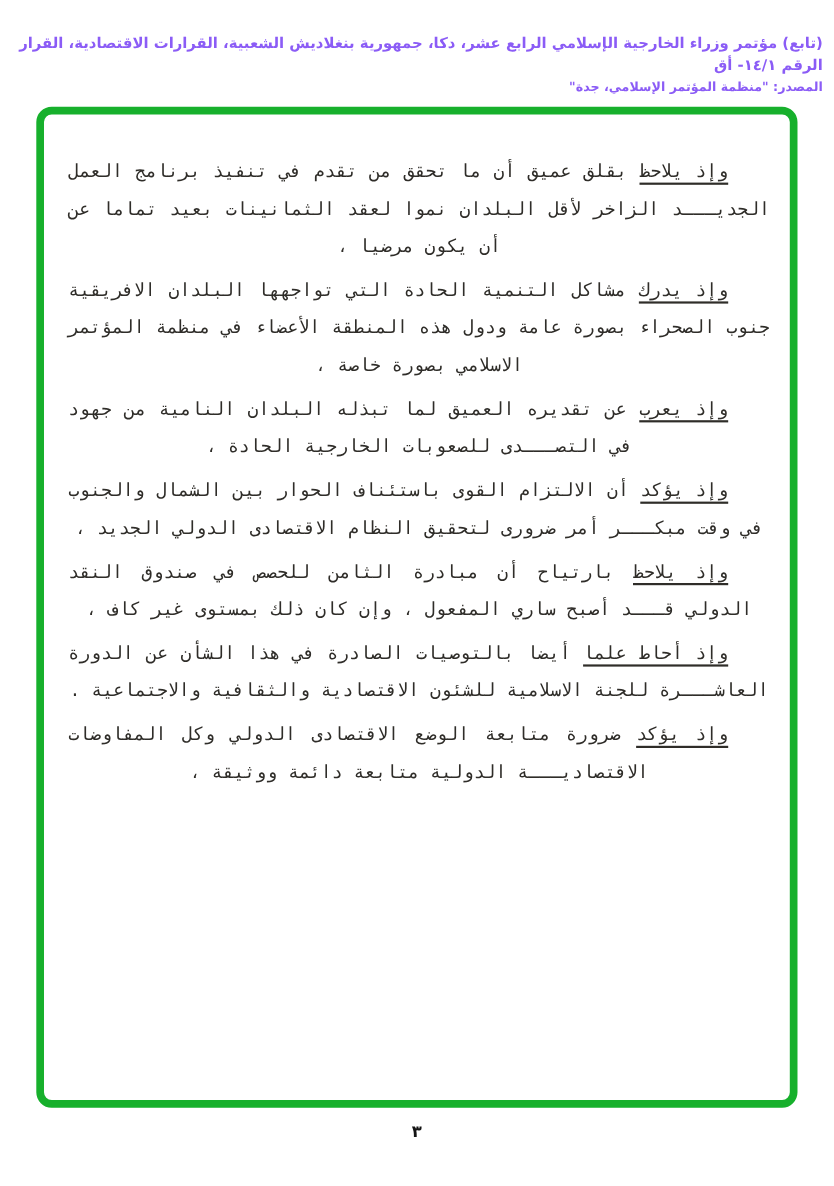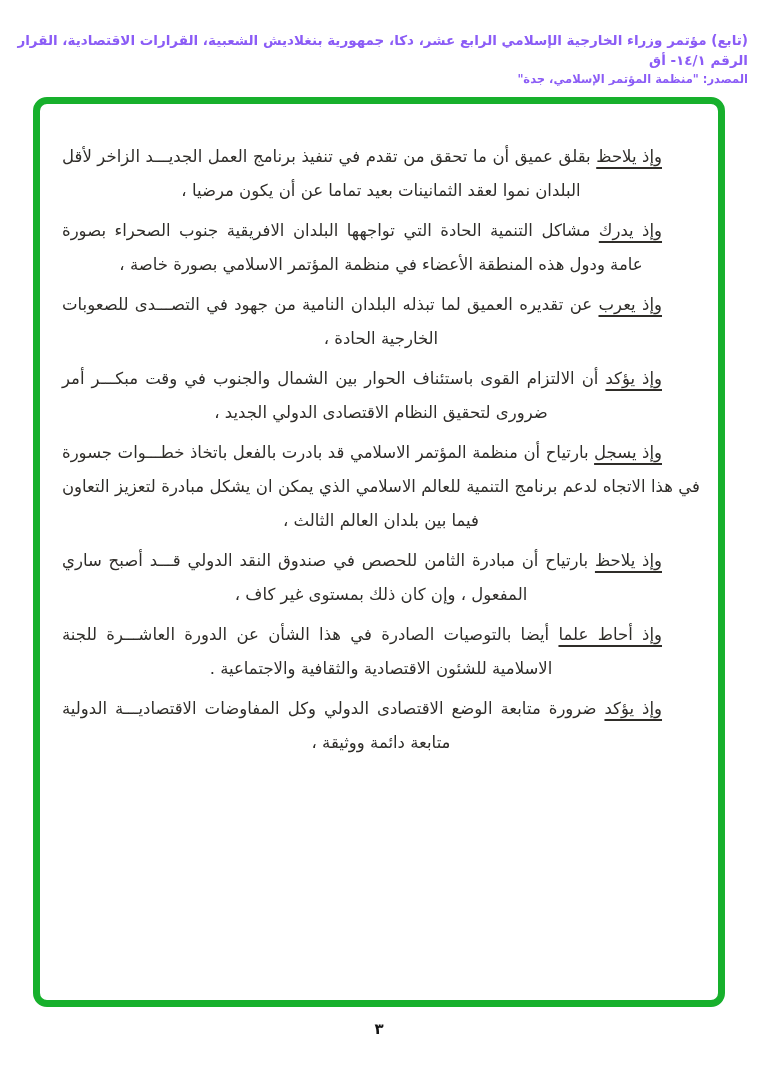--- a/index.html
+++ b/index.html
@@ -53,20 +53,21 @@
     direction: rtl;
     color: #2f2d29;
     font-size: 16.5px;
     line-height: 34px;
     text-align: justify;
     text-align-last: center;
   }
   .body-text p {
     margin: 0 0 6px 0;
     text-indent: 38px;
+    font-family: Liberation Mono, monospace;
   }
   .body-text .lead {
     text-decoration: underline;
     text-underline-offset: 5px;
     text-decoration-thickness: 1.5px;
   }
   .page-number {
     position: absolute;
     left: 0;
     right: 0;
@@ -87,21 +88,20 @@
     <div class="h2">المصدر: "منظمة المؤتمر الإسلامي، جدة"</div>
   </header>
 
   <div class="green-box"></div>
 
   <div class="body-text" dir="rtl">
     <p><span class="lead">وإذ يلاحظ</span><span> بقلق عميق أن ما تحقق من تقدم في تنفيذ برنامج العمل الجديـــد الزاخر لأقل البلدان نموا لعقد الثمانينات بعيد تماما عن أن يكون مرضيا ،</span></p>
     <p><span class="lead">وإذ يدرك</span><span> مشاكل التنمية الحادة التي تواجهها البلدان الافريقية جنوب الصحراء بصورة عامة ودول هذه المنطقة الأعضاء في منظمة المؤتمر الاسلامي بصورة خاصة ،</span></p>
     <p><span class="lead">وإذ يعرب</span><span> عن تقديره العميق لما تبذله البلدان النامية من جهود في التصـــدى للصعوبات الخارجية الحادة ،</span></p>
     <p><span class="lead">وإذ يؤكد</span><span> أن الالتزام القوى باستئناف الحوار بين الشمال والجنوب في وقت مبكـــر أمر ضرورى لتحقيق النظام الاقتصادى الدولي الجديد ،</span></p>
-    <p><span class="lead">وإذ يسجل</span><span> بارتياح أن منظمة المؤتمر الاسلامي قد بادرت بالفعل باتخاذ خطـــوات جسورة في هذا الاتجاه لدعم برنامج التنمية للعالم الاسلامي الذي يمكن ان يشكل مبادرة لتعزيز التعاون فيما بين بلدان العالم الثالث ،</span></p>
     <p><span class="lead">وإذ يلاحظ</span><span> بارتياح أن مبادرة الثامن للحصص في صندوق النقد الدولي قـــد أصبح ساري المفعول ، وإن كان ذلك بمستوى غير كاف ،</span></p>
     <p><span class="lead">وإذ أحاط علما</span><span> أيضا بالتوصيات الصادرة في هذا الشأن عن الدورة العاشـــرة للجنة الاسلامية للشئون الاقتصادية والثقافية والاجتماعية .</span></p>
     <p><span class="lead">وإذ يؤكد</span><span> ضرورة متابعة الوضع الاقتصادى الدولي وكل المفاوضات الاقتصاديـــة الدولية متابعة دائمة ووثيقة ،</span></p>
   </div>
 
   <div class="page-number">٣</div>
 
 </div>
 
 </body></html>

